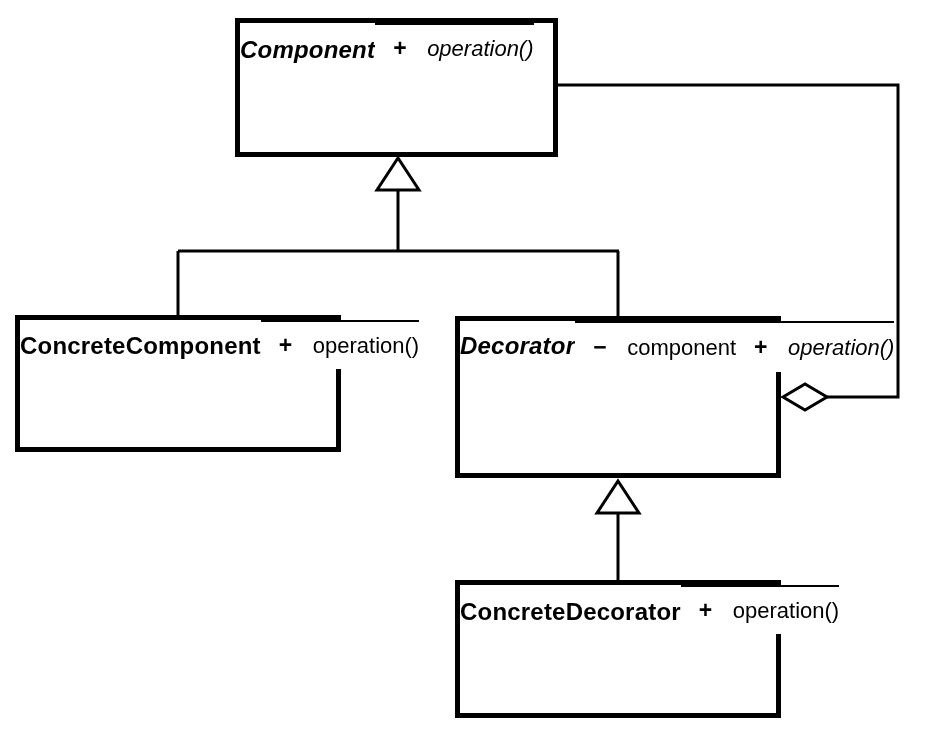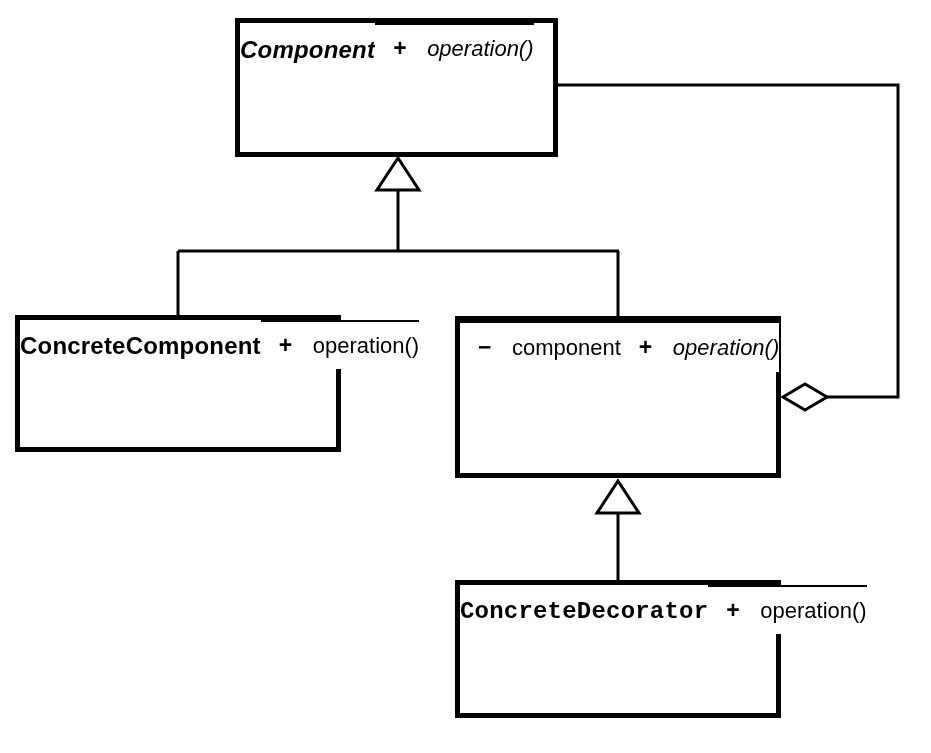--- a/index.html
+++ b/index.html
@@ -84,21 +84,21 @@
   #class-concrete-component .c-name  { height: 52px; text-align: center; }
   #class-concrete-component .c-attrs { height: 26px; }
   #class-concrete-component .c-ops   { height: 49px; }
 
   #class-decorator      { left: 455px; top: 316px; width: 326px; height: 162px; }
   #class-decorator .c-name  { height: 50px; }
   #class-decorator .c-attrs { height: 51px; }
   #class-decorator .c-ops   { height: 51px; }
 
   #class-concrete-decorator { left: 455px; top: 580px; width: 326px; height: 138px; }
-  #class-concrete-decorator .c-name  { height: 53px; font-family: Liberation Mono, monospace; }
+  #class-concrete-decorator .c-name  { height: 53px; }
   #class-concrete-decorator .c-attrs { height: 26px; }
   #class-concrete-decorator .c-ops   { height: 49px; }
 </style>
 </head>
 <body>
 
 <div id="diagram">
 
   <svg id="connectors" viewBox="0 0 931 753">
 
@@ -140,20 +140,21 @@
   <div class="uml-class" id="class-concrete-component">
     <div class="compartment class-name c-name">ConcreteComponent</div>
     <div class="compartment divided c-attrs empty-compartment"></div>
     <div class="compartment divided member c-ops">
       <span class="visibility">+</span>
       <span class="member-name">operation()</span>
     </div>
   </div>
 
   <div class="uml-class" id="class-decorator">
+    <div class="compartment class-name abstract c-name">Decorator</div>
     <div class="compartment divided member c-attrs">
       <span class="visibility">−</span>
       <span class="member-name">component</span>
     </div>
     <div class="compartment divided member italic c-ops">
       <span class="visibility">+</span>
       <span class="member-name">operation()</span>
     </div>
   </div>
 

